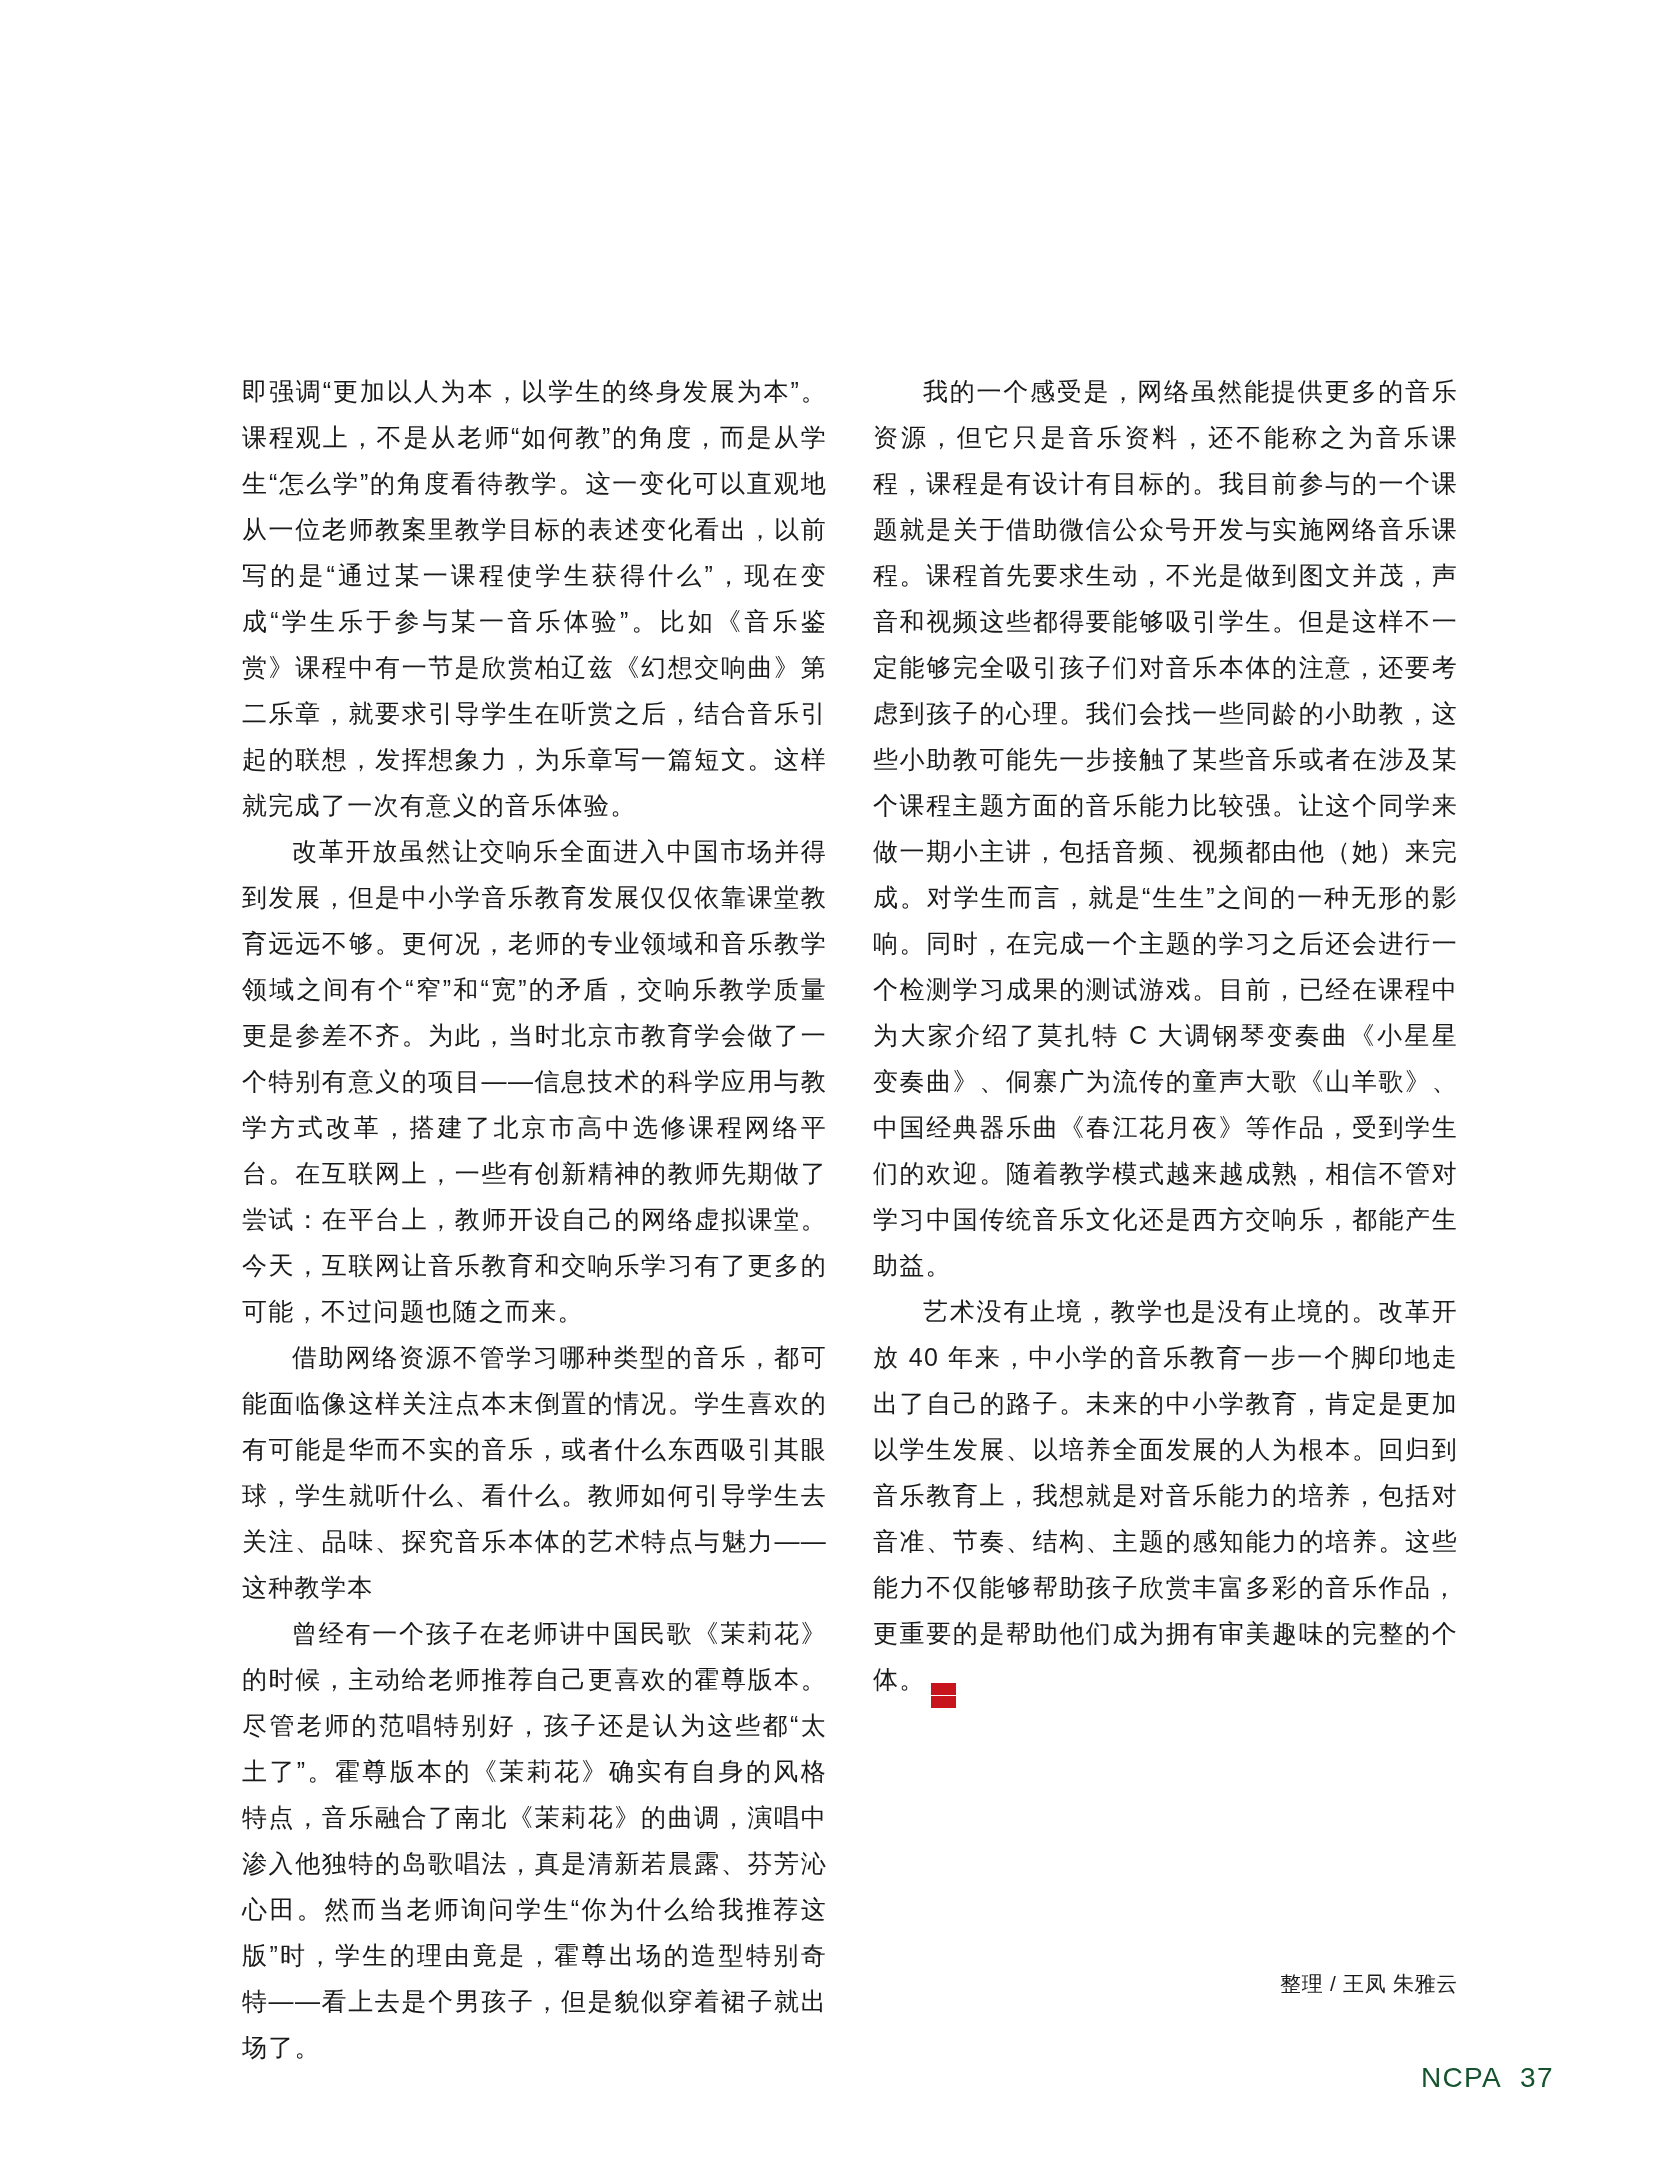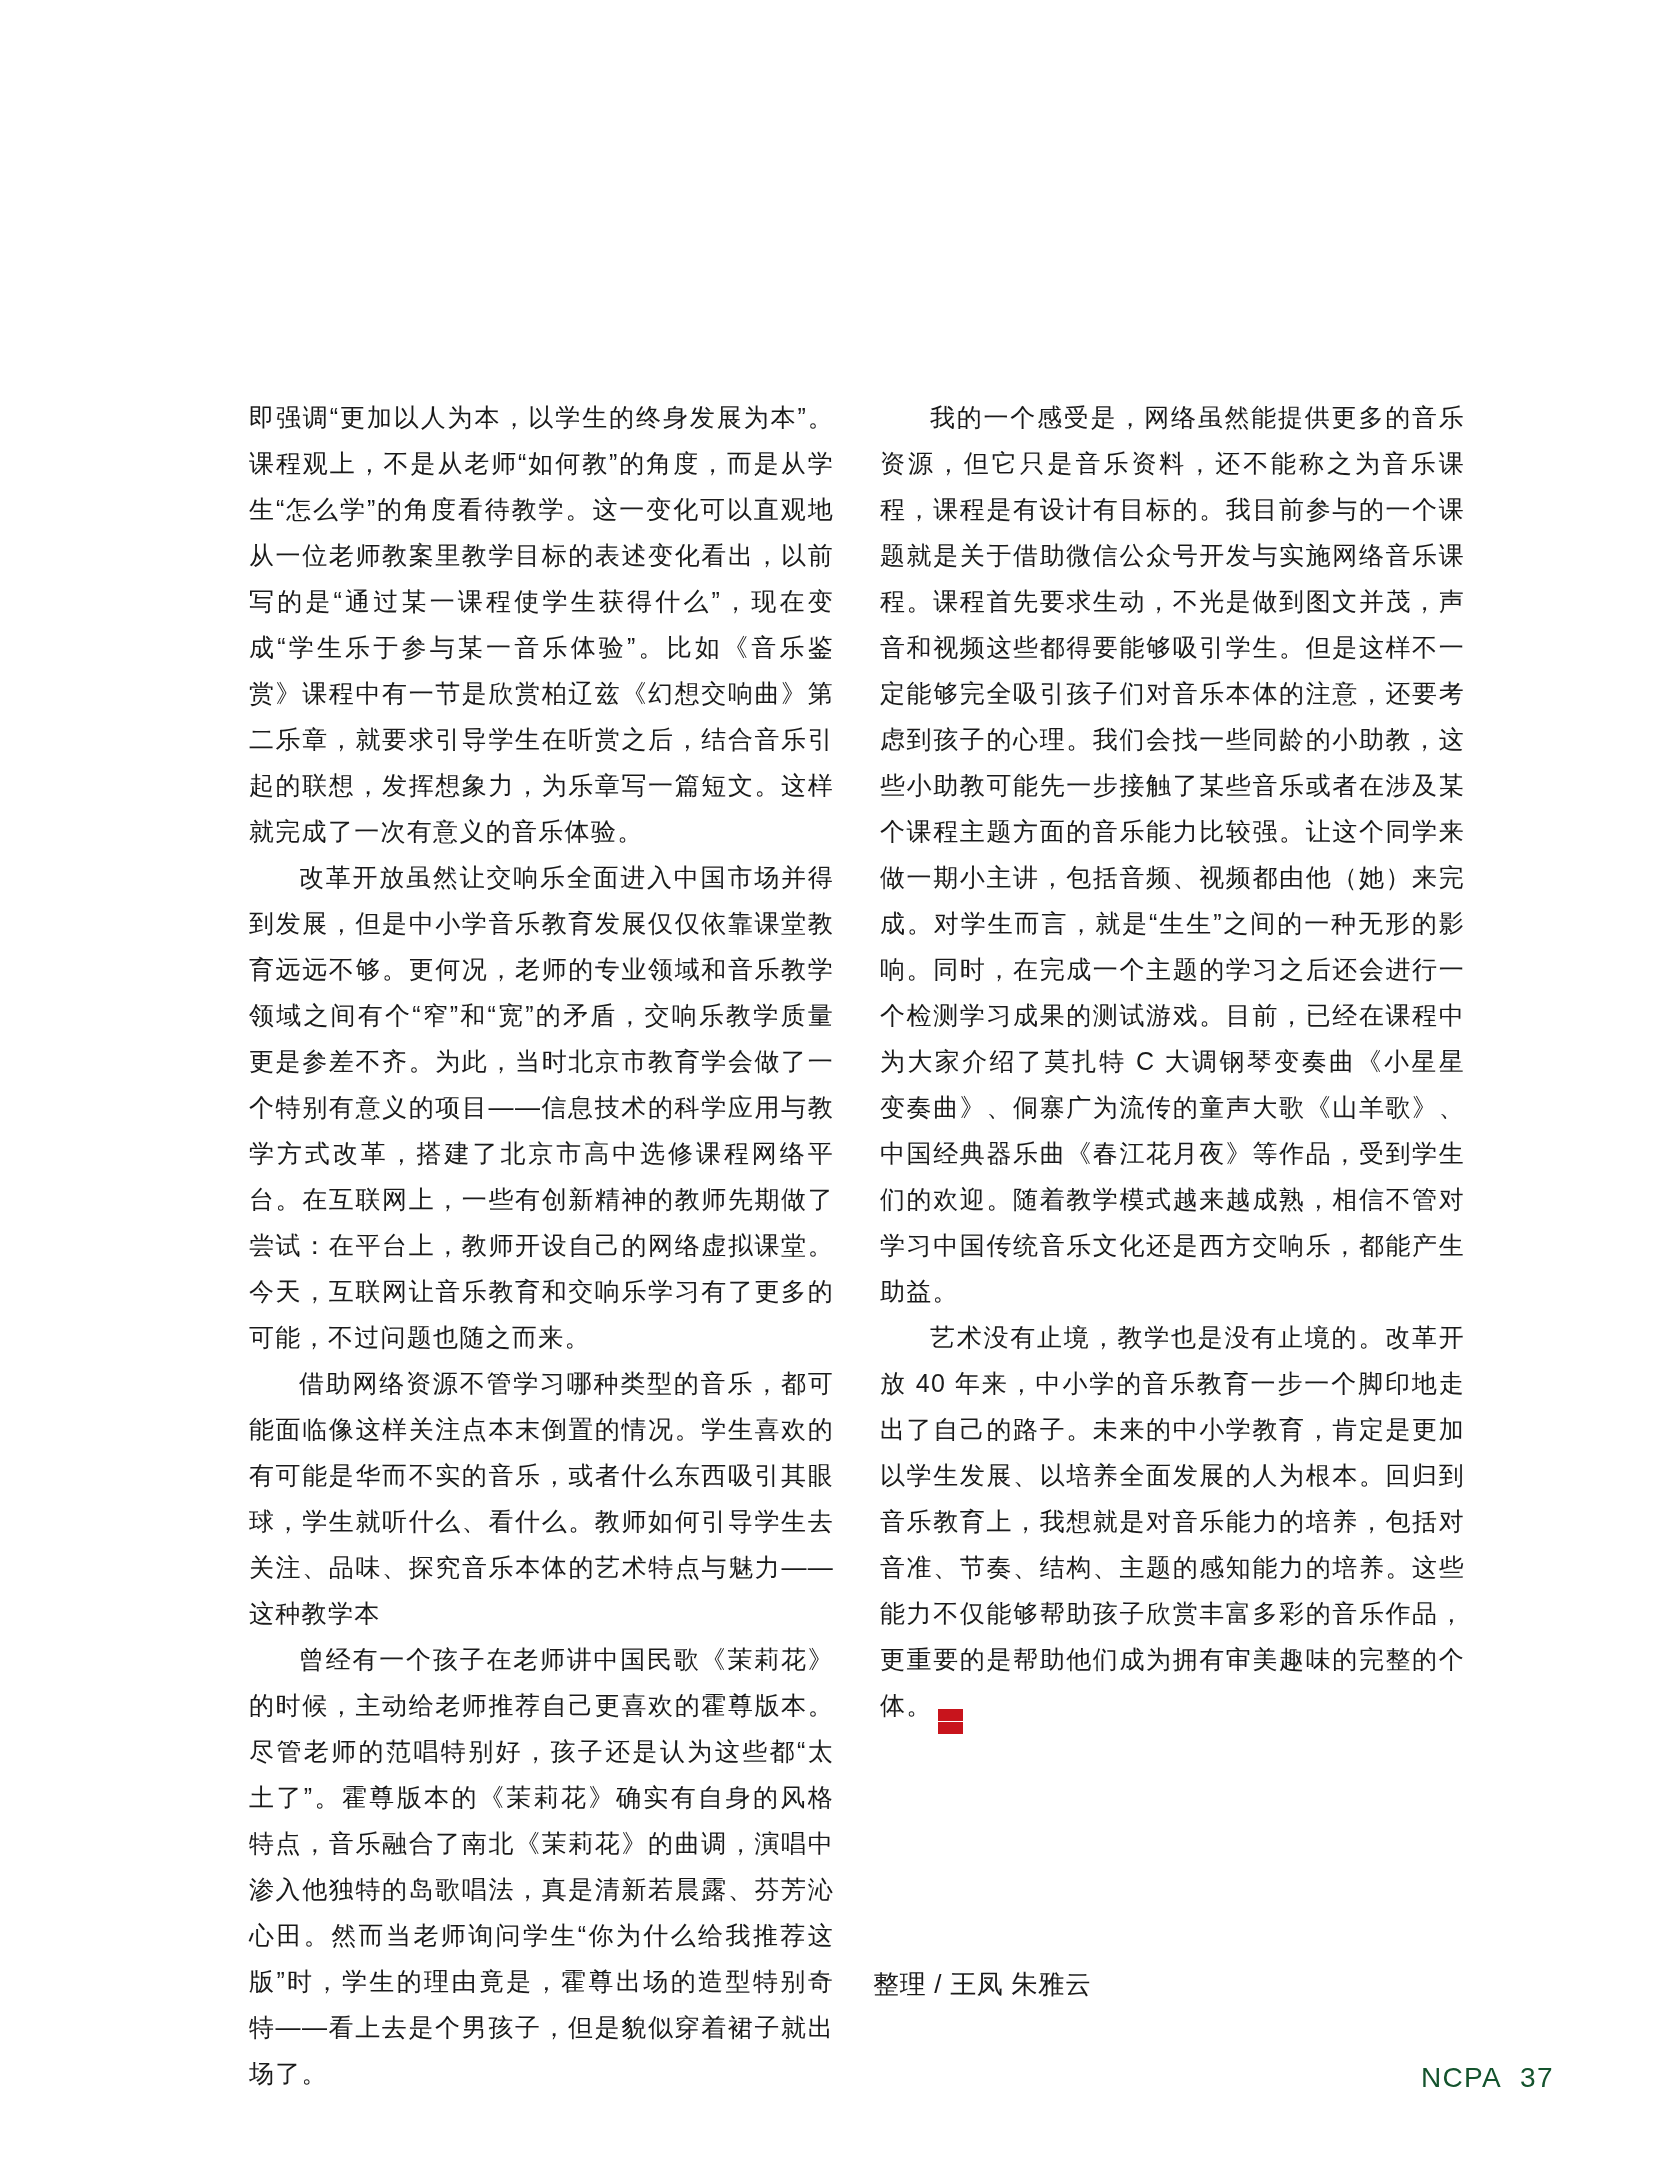--- a/index.html
+++ b/index.html
@@ -7,42 +7,41 @@
     width: 1676px; height: 2183px;
     background: #ffffff;
     position: relative;
     font-family: "Liberation Sans", "DejaVu Sans", sans-serif;
     color: #1a1a1a;
   }
   .page { position: absolute; inset: 0; }
 
   .column {
     position: absolute;
-    top: 394px;
+    top: 368px;
     width: 585px;
     font-size: 25px;
     line-height: 46px;
     letter-spacing: 1.3px;
     text-align: justify;
     text-justify: inter-ideograph;
     color: #1a1a1a;
-    margin-left: 7px;
   }
   .col-left  { left: 242px; }
   .col-right { left: 873px; }
   .column p { margin: 0; padding: 0; }
   .column p.indent { text-indent: 2em; }
 
   .credit {
     position: absolute;
     left: 873px;
     top: 1971px;
     width: 585px;
-    text-align: left;
-    font-size: 26px;
+    text-align: right;
+    font-size: 21px;
     letter-spacing: 0.7px;
     line-height: 26.4px;
     color: #1a1a1a;
   }
 
   .ncpa-mark {
     display: inline-flex;
     flex-direction: column;
     align-items: center;
     justify-content: center;

